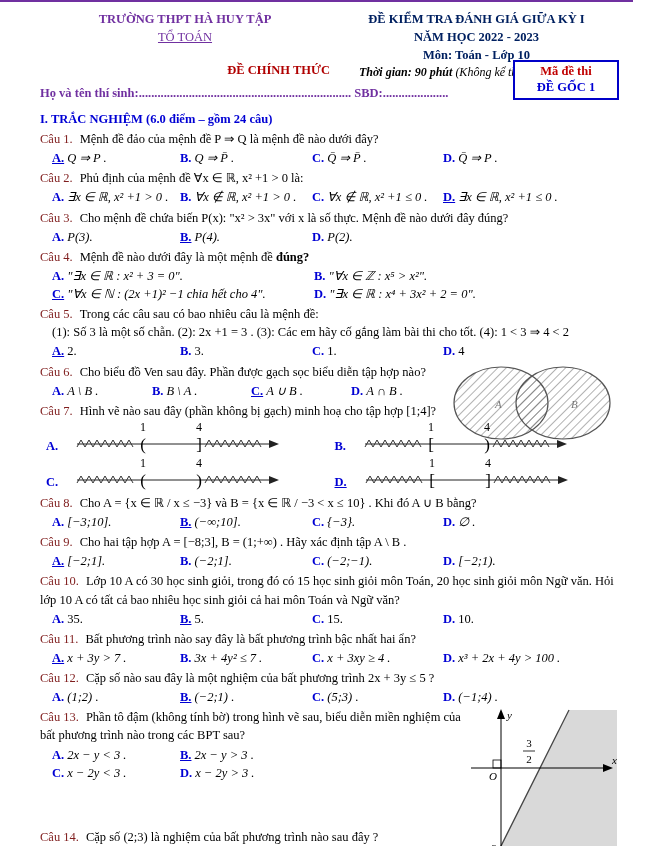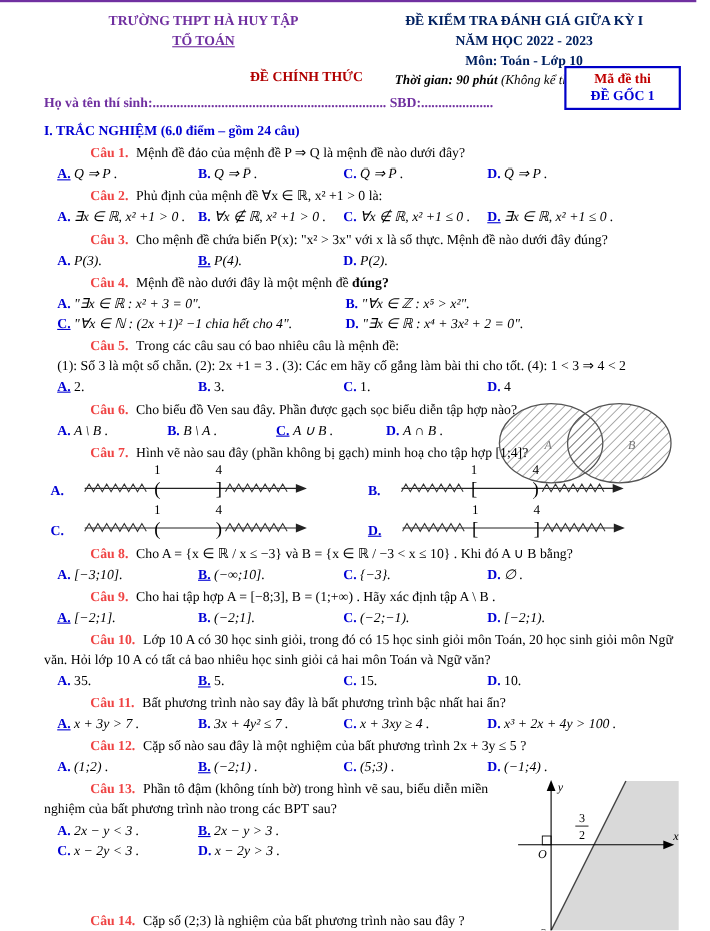--- a/index.html
+++ b/index.html
@@ -5,35 +5,35 @@
   html,body{margin:0;padding:0;background:#fff;}
   .page{position:relative;width:633px;height:846px;box-sizing:border-box;
         padding:4px 10px 0 40px;overflow:hidden;background:#fff;
         font-family:"Liberation Serif",serif;font-size:12.5px;line-height:1.45;color:#000;}
   .toprule{position:absolute;left:0;top:0;width:645px;height:2px;background:#7030A0;}
   
   .hdr{display:flex;margin-top:6px;}
   .hl{width:290px;text-align:center;}
   .hr{flex:1;text-align:center;}
   .school{color:#7030A0;font-weight:bold;}
-  .group{color:#7030A0;font-weight:bold;text-decoration:underline;}
+  .group{color:#7030A0;font-weight:normal;text-decoration:underline;}
   .official{margin-top:15px;color:#B00000;font-weight:bold;text-align:right;}
   .t1{color:#002060;font-weight:bold;}
   .t3{font-size:12px;}
   .t3 .tb{font-weight:bold;font-style:italic;}
   .t3 .tn{font-style:italic;}
   .nameline{color:#7030A0;font-weight:bold;margin-top:2px;white-space:nowrap;overflow:hidden;width:480px;}
   .codebox{position:absolute;top:60px;right:14px;width:98px;border:2px solid #0000C8;
            text-align:center;padding:1px 2px 2px;line-height:1.3;background:#fff;}
   .cb1{color:#C00000;font-weight:bold;}
   .cb2{color:#0000D4;font-weight:bold;}
   
   .section{color:#0000D4;font-weight:bold;margin-top:8px;}
   .q{position:relative;margin-top:2px;}
-  .ql{color:#ef4444;font-weight:bold;margin-right:7px;margin-left:42px;}
+  .ql{color:#7f1d1d;font-weight:normal;margin-right:7px;}
   .stmts{margin-left:12px;}
   .opts{display:grid;margin-left:12px;margin-top:1px;}
   .std4{grid-template-columns:128px 132px 131px auto;}
   .two{grid-template-columns:262px auto;}
   .q6g{grid-template-columns:100px 99px 100px auto;margin-right:178px;}
   .q13g{grid-template-columns:128px 200px;margin-right:160px;}
   .opt{white-space:nowrap;}
   .ok{color:#0000D4;font-weight:bold;}
   .ok.ans{text-decoration:underline;}
   .it{font-style:italic;}

